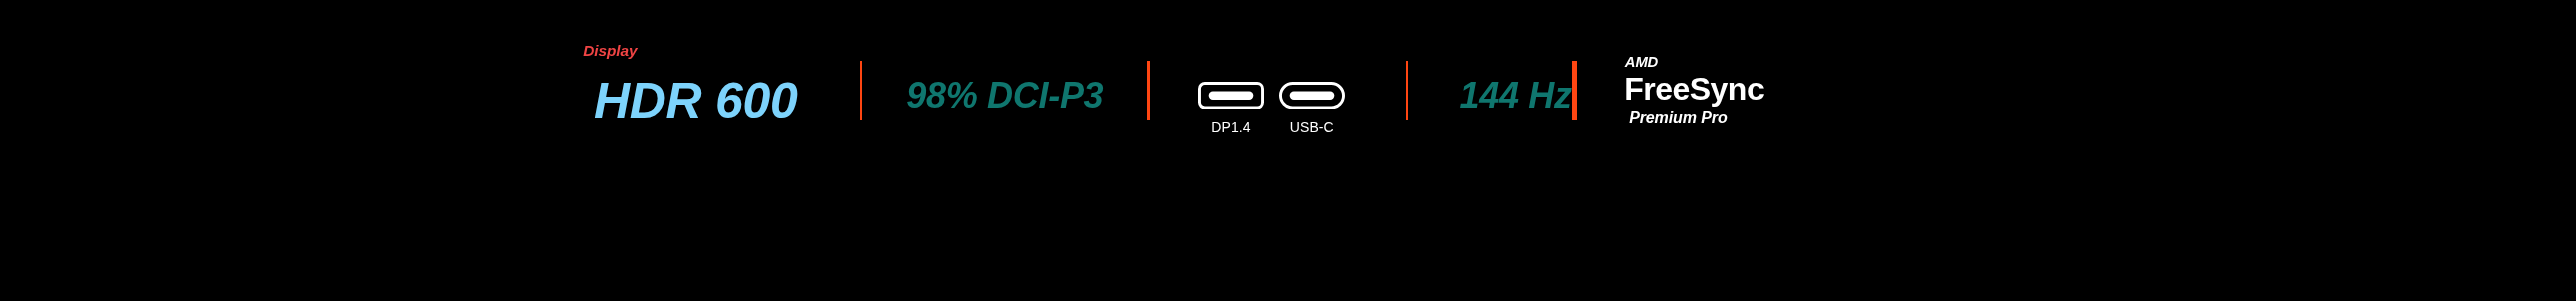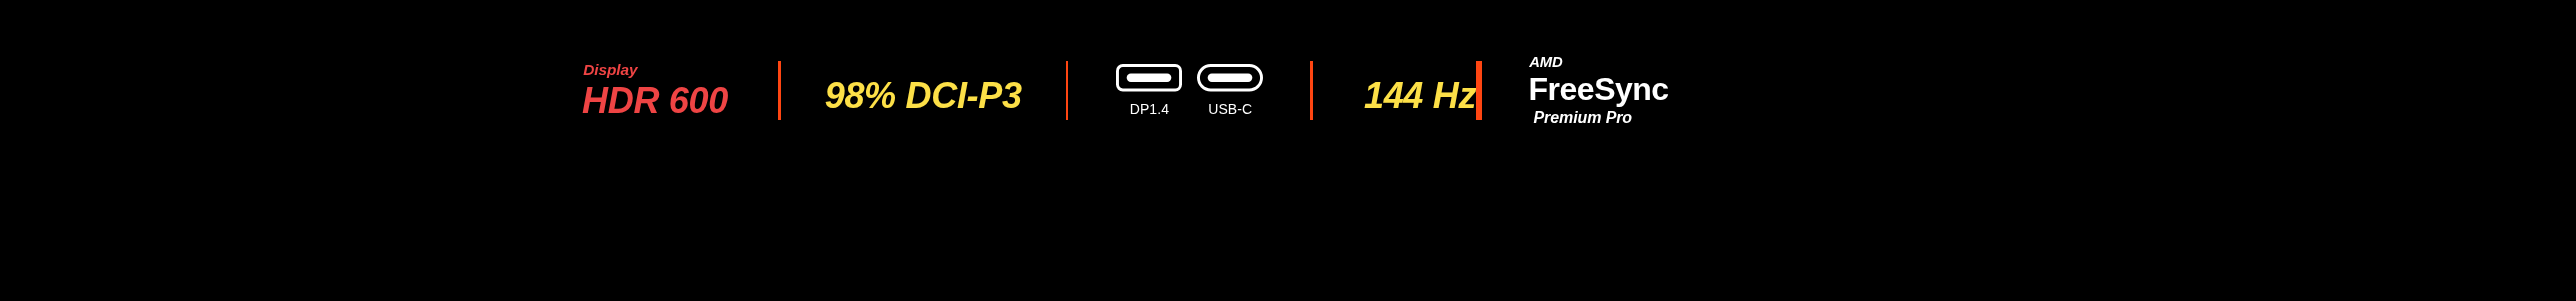--- a/index.html
+++ b/index.html
@@ -58,52 +58,52 @@
   .eyebrow-sm {
     font-size: 15.4px;
     font-weight: bold;
     font-style: italic;
     color: #ef4444;
     line-height: 1;
     letter-spacing: -0.1px;
     margin: 0 0 6px 1.3px;
   }
   .headline-lg {
-    font-size: 36px;
-    font-weight: bold;
-    font-style: italic;
-    color: #ef4444;
+    font-size: 50px;
+    font-weight: bold;
+    font-style: italic;
+    color: #7dd3fc;
     line-height: 1;
     letter-spacing: -0.3px;
-    margin: 0;
+    margin: 12px;
   }
 
   
   .item-dcip3 {
     padding-left: 44px;
     padding-right: 44px;
     justify-content: center;
   }
   .headline-mid {
     font-size: 36px;
     font-weight: bold;
     font-style: italic;
-    color: #fde047;
+    color: #0f766e;
     line-height: 1;
     letter-spacing: -0.3px;
     margin: 0;
     padding-top: 10.7px;
   }
 
   
   .item-ports {
     padding-left: 48px;
-    padding-right: 47px;
+    padding-right: 61px;
     flex-direction: row;
-    align-items: flex-start;
+    align-items: flex-end;
     gap: 14.8px;
     padding-top: 17px;
   }
   .port {
     display: flex;
     flex-direction: column;
     align-items: center;
   }
   .port-glyph {
     display: block;

